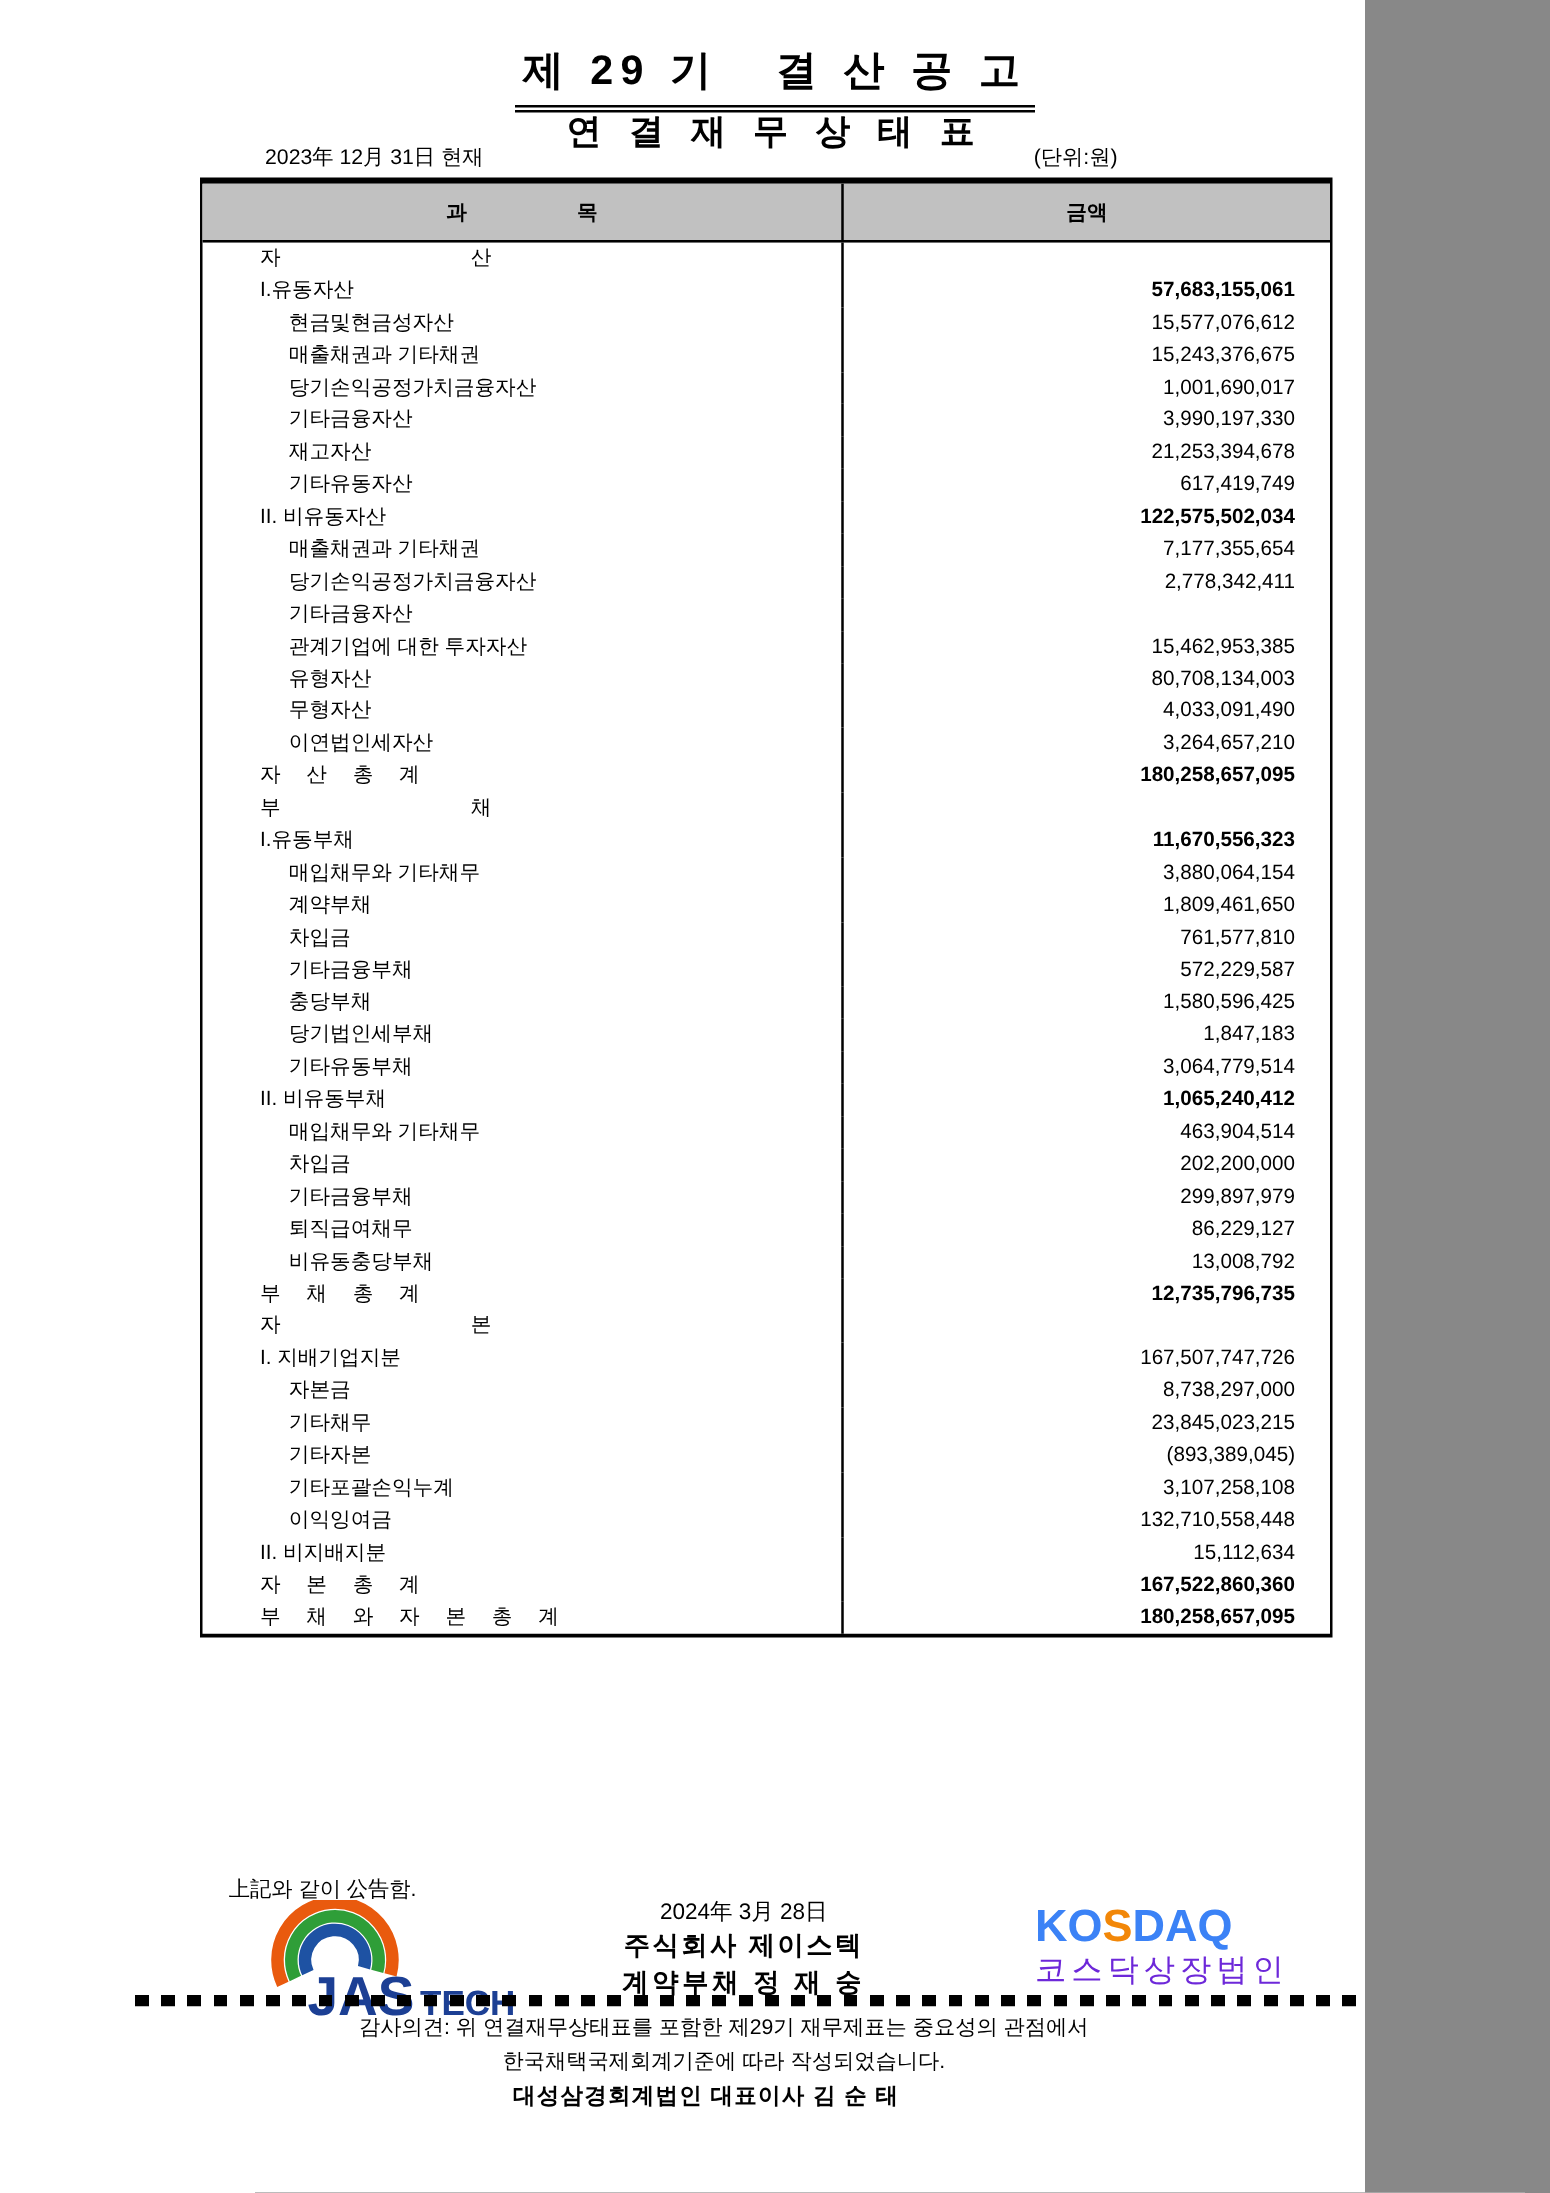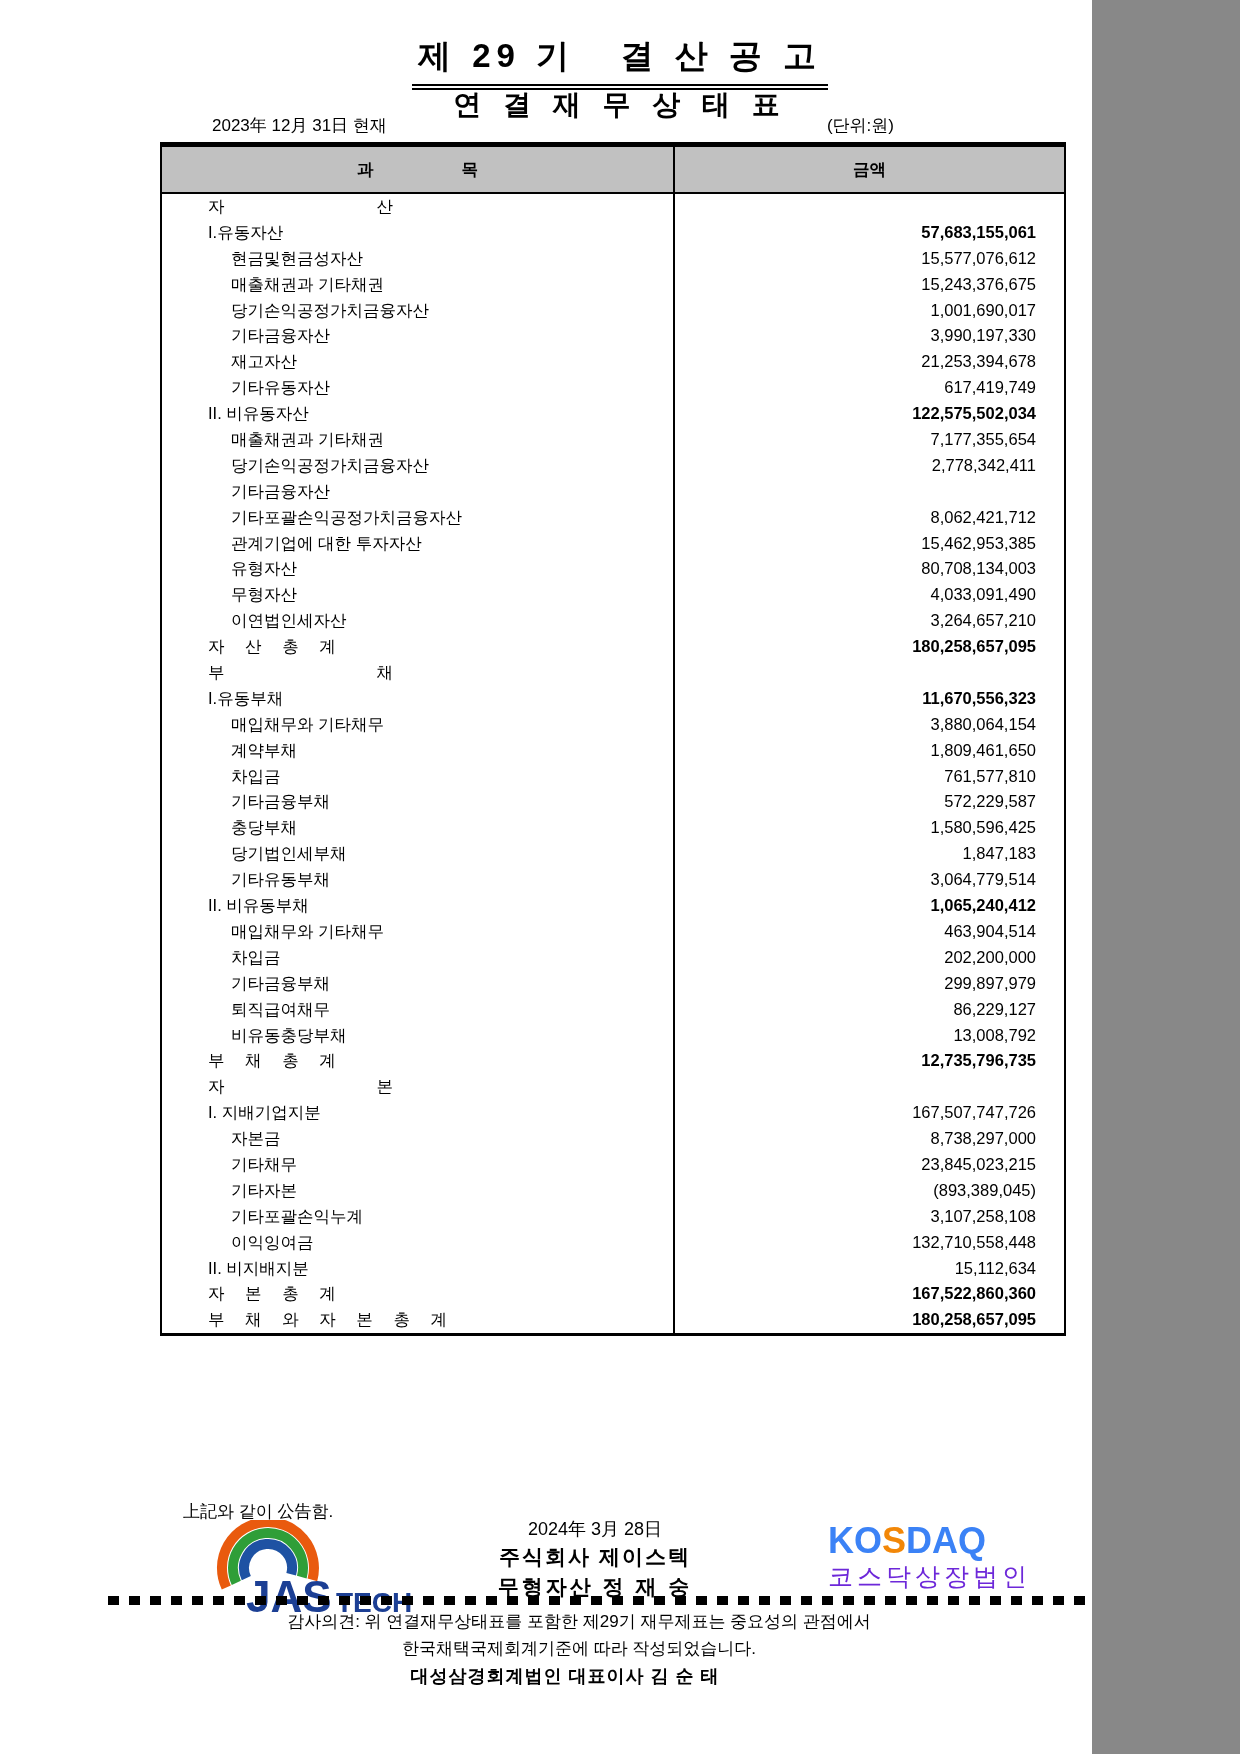--- a/index.html
+++ b/index.html
@@ -148,24 +148,20 @@
           <div class="c2">7,177,355,654</div>
         </div>
         <div class="trow sub">
           <div class="c1">당기손익공정가치금융자산</div>
           <div class="c2">2,778,342,411</div>
         </div>
         <div class="trow sub">
           <div class="c1">기타금융자산</div>
         </div>
         <div class="trow sub">
-          <div class="c1">기타포괄손익공정가치금융자산</div>
-          <div class="c2">8,062,421,712</div>
-        </div>
-        <div class="trow sub">
           <div class="c1">관계기업에 대한 투자자산</div>
           <div class="c2">15,462,953,385</div>
         </div>
         <div class="trow sub">
           <div class="c1">유형자산</div>
           <div class="c2">80,708,134,003</div>
         </div>
         <div class="trow sub">
           <div class="c1">무형자산</div>
           <div class="c2">4,033,091,490</div>
@@ -293,21 +289,21 @@
       <path d="M 46.3 62.8 A 35 35 0 1 1 111.8 57.1" fill="none" stroke="#2f9e38" stroke-width="10"></path>
       <path d="M 56.3 58.1 A 24 24 0 1 1 101.2 54.2" fill="none" stroke="#1e52a3" stroke-width="10"></path>
       <text x="56" y="92" font-size="44" font-weight="bold" fill="#1c3f94">JAS</text>
       <text x="146" y="92" font-size="28" font-weight="bold" fill="#1c3f94">TECH</text>
     </svg>
   </div>
 
   <div class="center-block">
     <div class="announce-date">2024年 3月 28日</div>
     <div class="company">주식회사 제이스텍</div>
-    <div class="ceo">무형자산 정 재 숭</div>
+    <div class="ceo">계약부채 정 재 숭</div>
   </div>
 
   <div class="kosdaq">
     <div class="kosdaq-word"><span class="ko">KO</span><span class="s">S</span><span class="daq">DAQ</span></div>
     <div class="kosdaq-sub">코스닥상장법인</div>
   </div>
 
   <div class="dotted"></div>
 
   <div class="audit">

